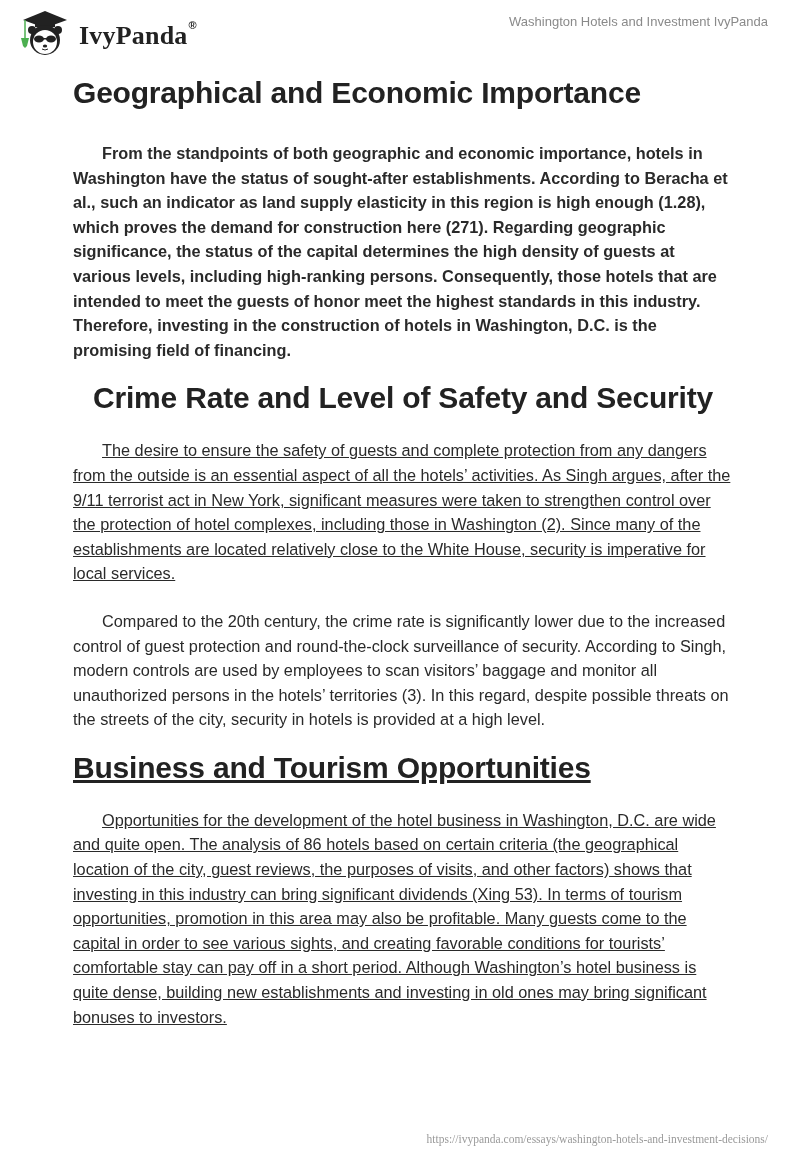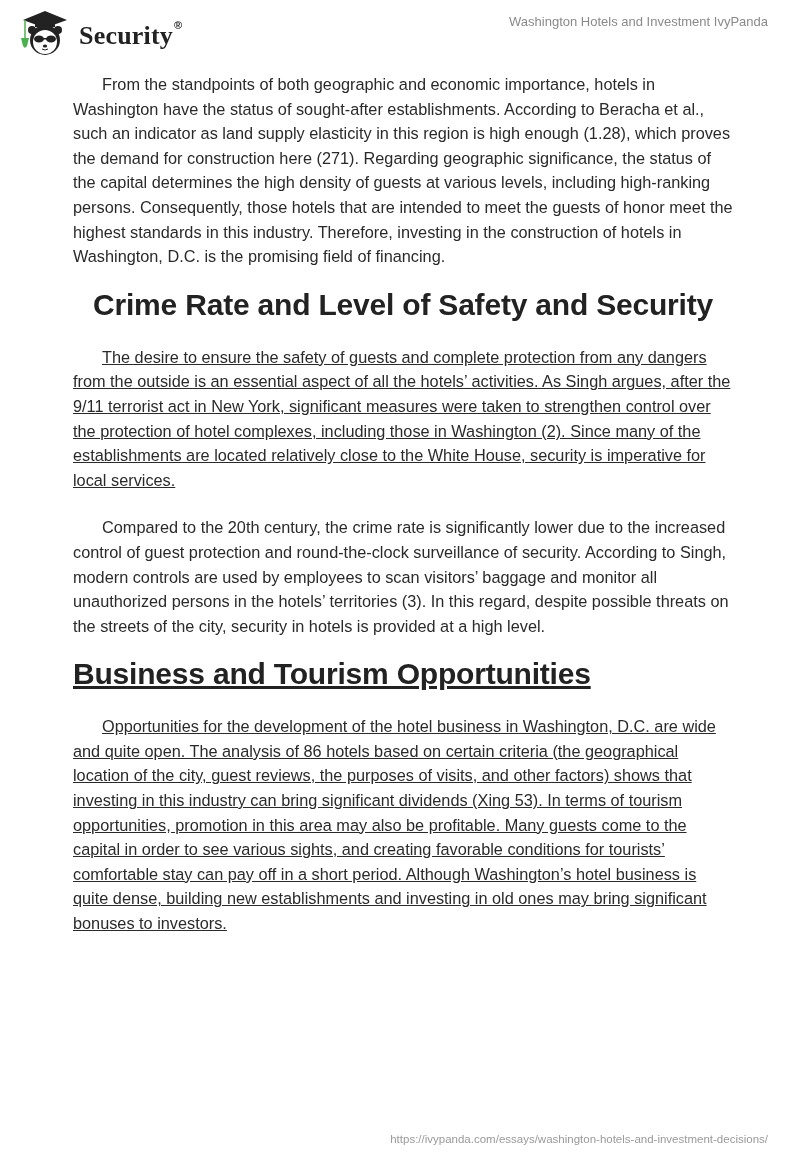--- a/index.html
+++ b/index.html
@@ -73,32 +73,33 @@
       letter-spacing: -0.2px;
     }
     p {
       font-size: 16.3px;
       line-height: 24.6px;
       margin: 0;
       text-indent: 29px;
       color: #2a2a2a;
     }
     .sec1-title { margin-top: 3px; }
-    .sec1-p { margin-top: 4px; }
+    .sec1-p { margin-top: 26px; font-weight: bold; }
     .sec2-title { margin-top: 14px; text-align: center; }
     .sec2-p1 { margin-top: 18px; text-decoration: underline; }
     .sec2-p2 { margin-top: 23px; }
     .sec3-title { margin-top: 14px; text-decoration: underline; }
     .sec3-p { margin-top: 18px; text-decoration: underline; }
     .footer-url {
       position: absolute;
       right: 32px;
       top: 1133px;
       font-size: 11.5px;
       color: #9a9a9a;
+      font-family: Liberation Serif, serif;
     }
   </style>
 </head>
 <body>
 
 <div class="header">
   <div class="logo">
     <svg class="logo-mark" viewBox="0 0 56 50" xmlns="http://www.w3.org/2000/svg">
 
       <polygon points="6,12 28,3 50,12 28,20" fill="#222"></polygon>
@@ -113,27 +114,28 @@
       <circle cx="15" cy="22" r="4" fill="#222"></circle>
       <circle cx="41" cy="22" r="4" fill="#222"></circle>
 
       <ellipse cx="22" cy="31" rx="5" ry="3.5" fill="#222"></ellipse>
       <ellipse cx="34" cy="31" rx="5" ry="3.5" fill="#222"></ellipse>
       <rect x="26" y="30" width="4" height="1.5" fill="#222"></rect>
 
       <ellipse cx="28" cy="38" rx="2.2" ry="1.5" fill="#222"></ellipse>
       <path d="M25,41 Q28,43 31,41" stroke="#222" stroke-width="1" fill="none"></path>
     </svg>
-    <span class="logo-text"><span>Security</span><sup>®</sup></span>
+    <span class="logo-text"><span>IvyPanda</span><sup>®</sup></span>
   </div>
   <div class="doc-title">Washington Hotels and Investment IvyPanda</div>
 </div>
 
 <main class="content">
   <section>
+    <h2 class="sec1-title">Geographical and Economic Importance</h2>
     <p class="sec1-p">From the standpoints of both geographic and economic importance, hotels in Washington have the status of sought-after establishments. According to Beracha et al., such an indicator as land supply elasticity in this region is high enough (1.28), which proves the demand for construction here (271). Regarding geographic significance, the status of the capital determines the high density of guests at various levels, including high-ranking persons. Consequently, those hotels that are intended to meet the guests of honor meet the highest standards in this industry. Therefore, investing in the construction of hotels in Washington, D.C. is the promising field of financing.</p>
   </section>
 
   <section>
     <h2 class="sec2-title">Crime Rate and Level of Safety and Security</h2>
     <p class="sec2-p1">The desire to ensure the safety of guests and complete protection from any dangers from the outside is an essential aspect of all the hotels’ activities. As Singh argues, after the 9/11 terrorist act in New York, significant measures were taken to strengthen control over the protection of hotel complexes, including those in Washington (2). Since many of the establishments are located relatively close to the White House, security is imperative for local services.</p>
     <p class="sec2-p2">Compared to the 20th century, the crime rate is significantly lower due to the increased control of guest protection and round-the-clock surveillance of security. According to Singh, modern controls are used by employees to scan visitors’ baggage and monitor all unauthorized persons in the hotels’ territories (3). In this regard, despite possible threats on the streets of the city, security in hotels is provided at a high level.</p>
   </section>
 
   <section>

